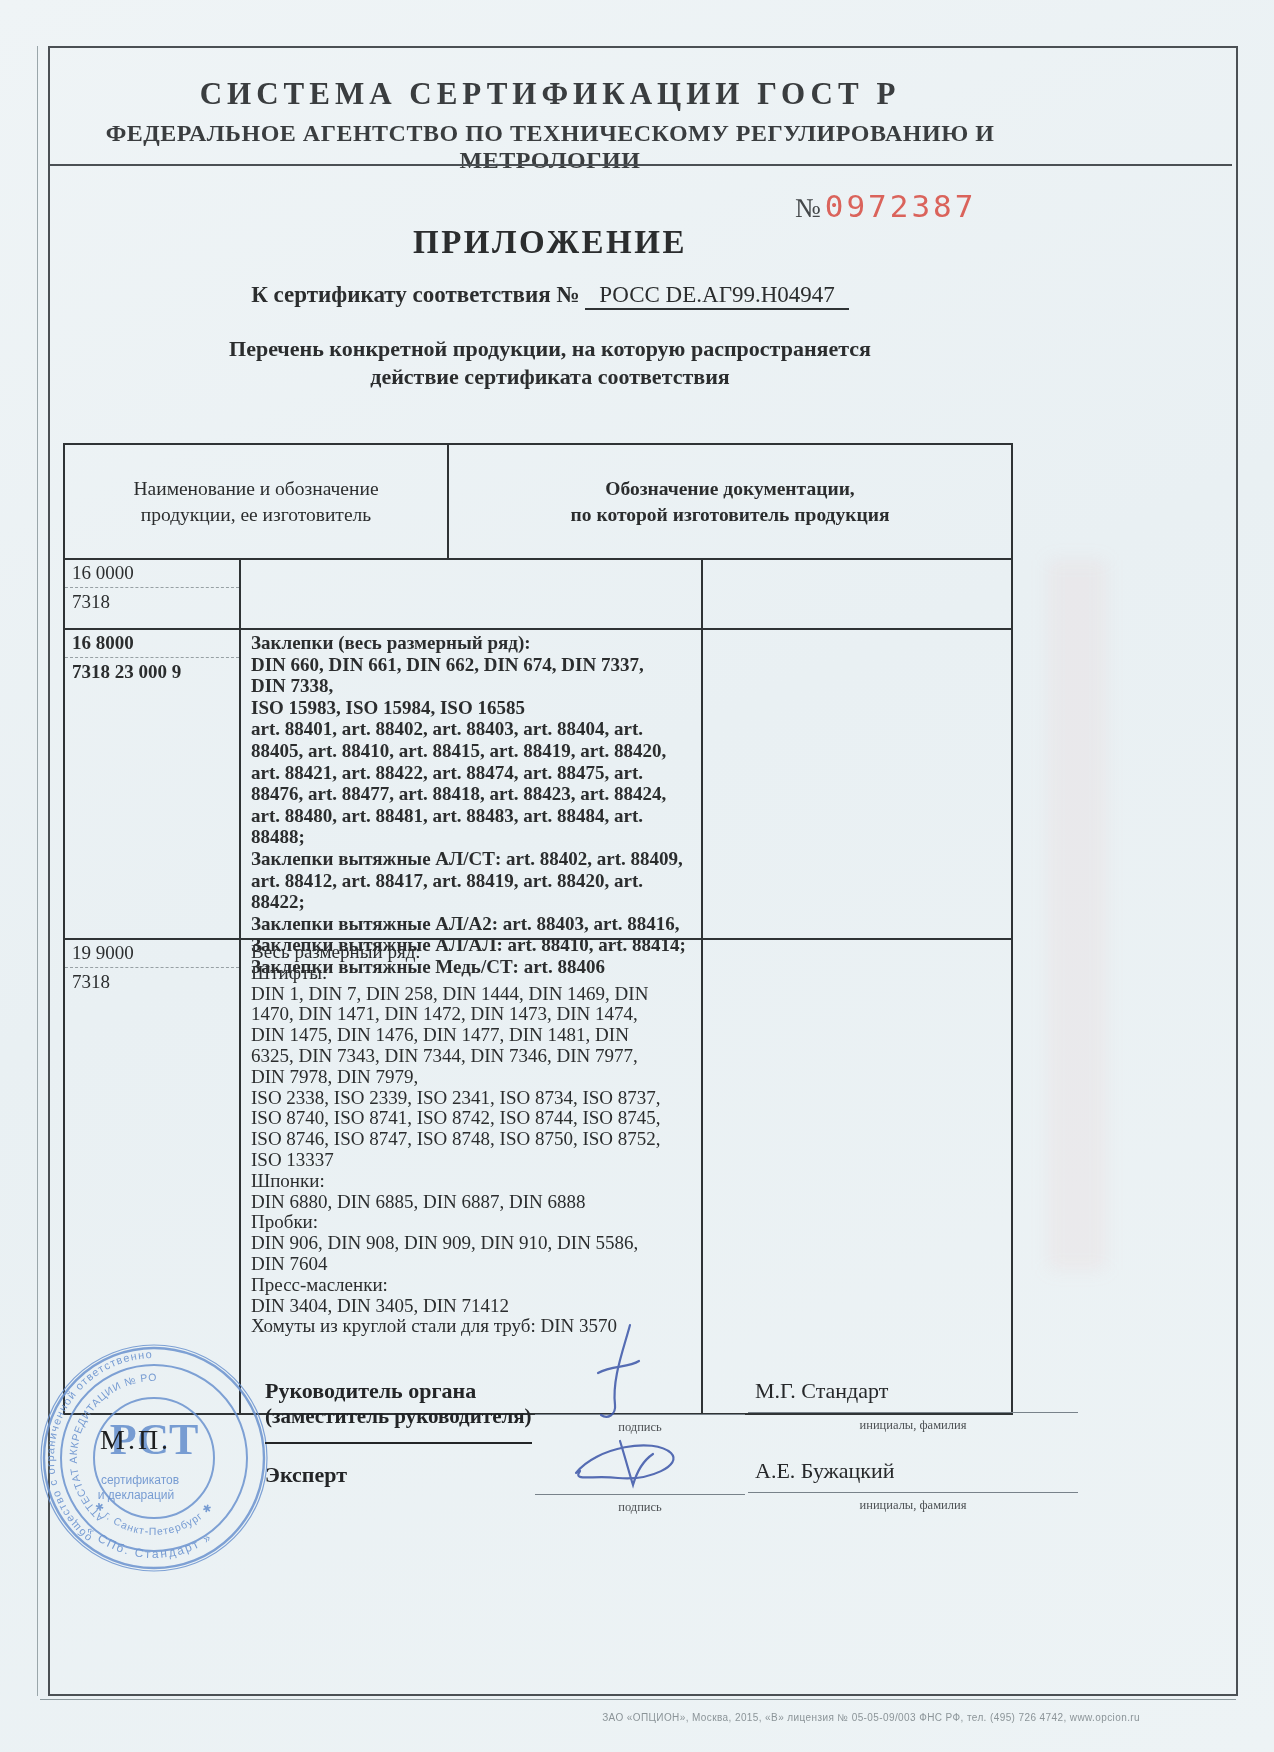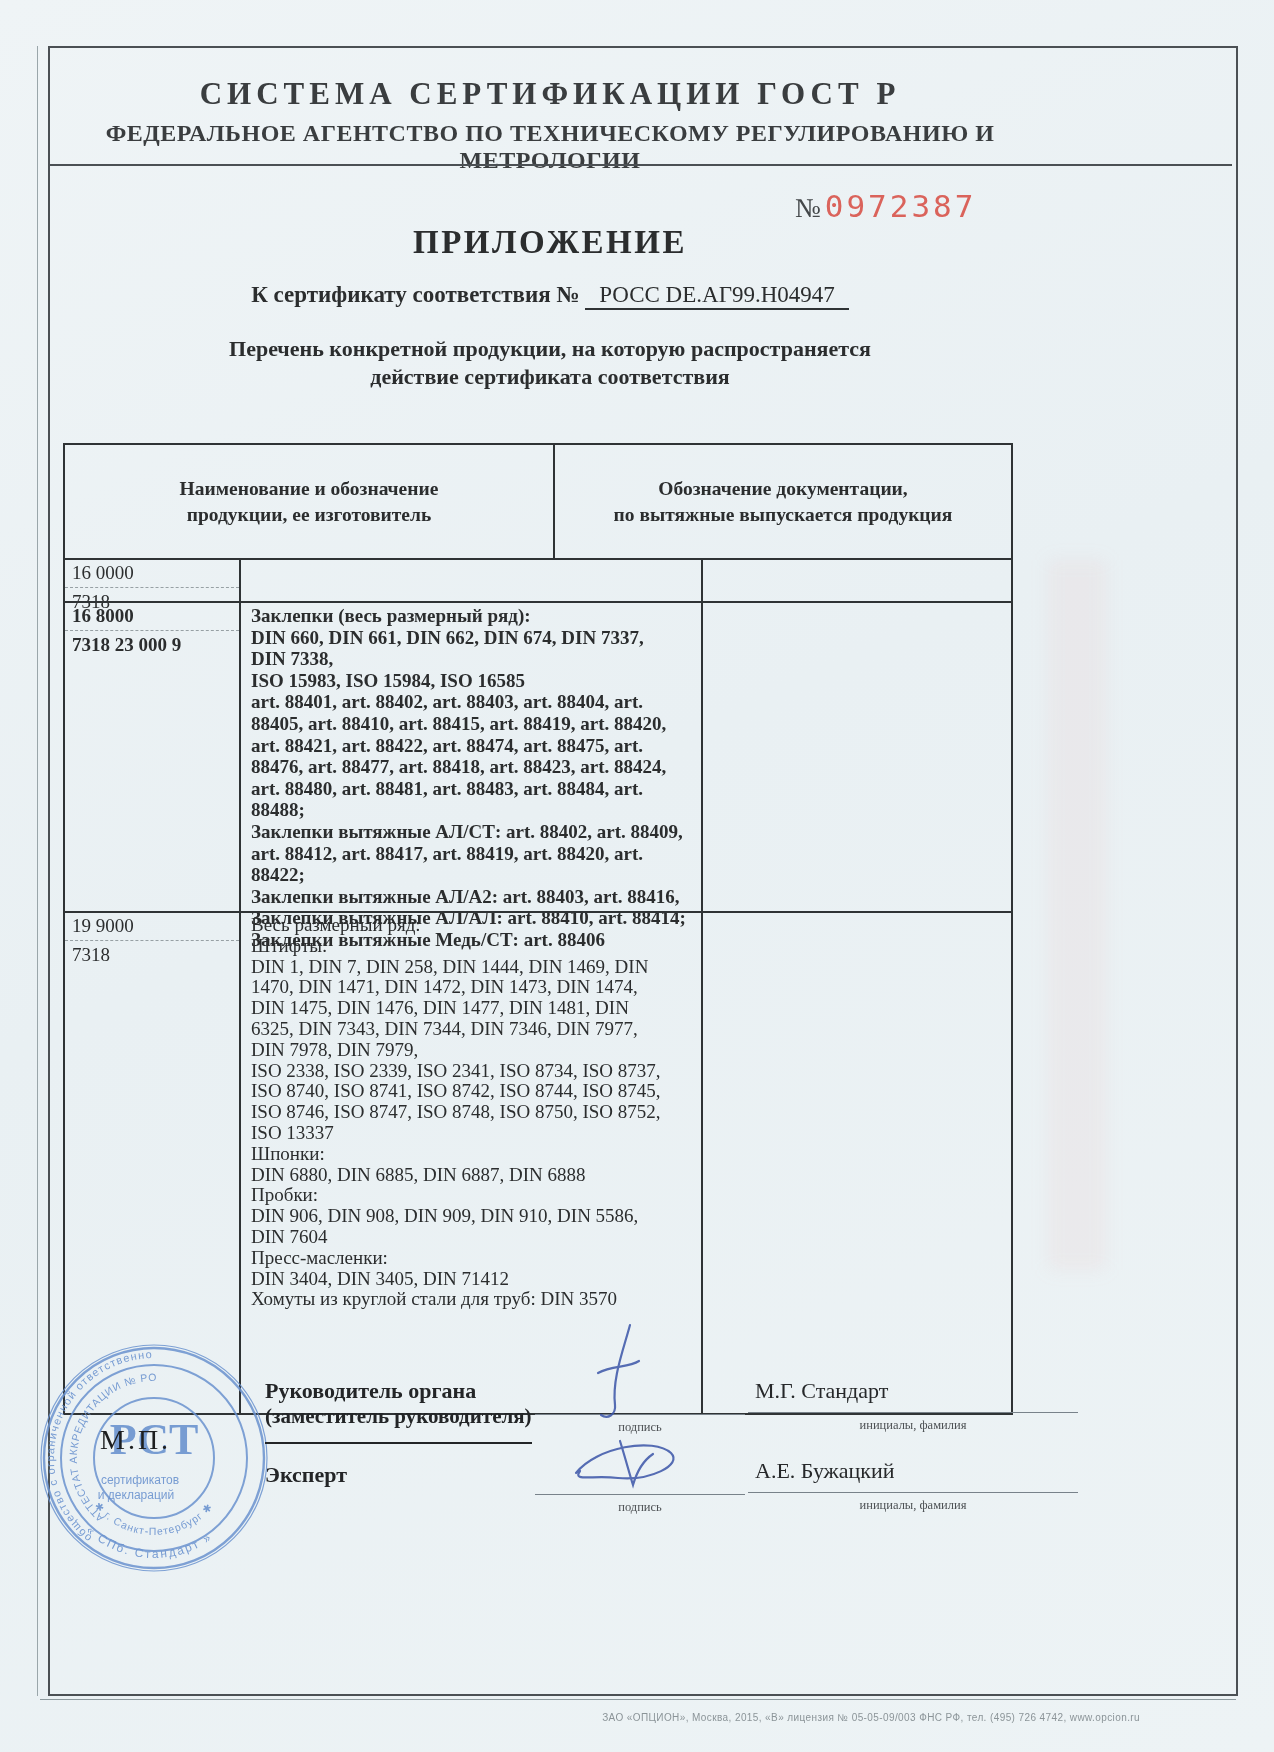--- a/index.html
+++ b/index.html
@@ -27,25 +27,25 @@
   #cert-number{font-weight:normal;padding:0 14px 1px 14px;border-bottom:2px solid #2f3335;}
   #subtitle1{top:336px;font-size:22px;font-weight:bold;}
   #subtitle2{top:364px;font-size:22px;font-weight:bold;}
   
   #cert-table{left:63px;top:443px;width:950px;height:972px;border:2.5px solid #2f3335;box-sizing:border-box;display:flex;flex-direction:column;}
   #cert-table *{box-sizing:border-box;}
   .t-head{height:115px;display:flex;border-bottom:2px solid #2f3335;}
   .h-codes{width:176px;border-right:2px solid #2f3335;display:flex;flex-direction:column;}
   .h-okp{height:62px;border-bottom:1.5px solid #3a3e40;display:flex;align-items:center;padding-left:10px;font-weight:bold;font-size:19.5px;}
   .h-tnved{flex:1;display:flex;align-items:center;padding-left:10px;font-weight:bold;font-size:19.5px;}
-  .h-product{width:490px;border-right:2px solid #2f3335;display:flex;align-items:center;justify-content:center;text-align:center;font-weight:bold;font-size:19.5px;line-height:26px;white-space:pre-line;}
+  .h-product{width:384px;border-right:2px solid #2f3335;display:flex;align-items:center;justify-content:center;text-align:center;font-weight:normal;font-size:19.5px;line-height:26px;white-space:pre-line;}
   .h-docs{flex:1;display:flex;align-items:center;justify-content:center;text-align:center;font-weight:bold;font-size:19.5px;line-height:26px;white-space:pre-line;}
   .t-row{display:flex;}
   .t-row + .t-row{border-top:2px solid #2f3335;}
-  .row-1{height:41px;}
+  .row-1{height:68px;}
   .row-2{height:310px;font-weight:bold;}
   .row-3{flex:1;}
   .cell-codes{width:176px;border-right:2px solid #2f3335;font-size:19px;}
   .okp{padding:2px 4px 3px 7px;border-bottom:1.5px dashed #97a0a4;}
   .tnved{padding:3px 4px 2px 7px;}
   .cell-product{width:462px;border-right:2px solid #2f3335;padding:2px 6px 0 10px;font-size:19px;white-space:pre-line;}
   .row-2 .cell-product{line-height:21.6px;}
   .row-3 .cell-product{line-height:20.8px;}
   .cell-docs{flex:1;}
   
@@ -98,21 +98,21 @@
 </div>
 
 <div class="abs centered" id="subtitle1">Перечень конкретной продукции,  на которую распространяется</div>
 <div class="abs centered" id="subtitle2">действие сертификата соответствия</div>
 
 <div class="abs" id="cert-table">
   <div class="t-head">
     <div class="h-product">Наименование и обозначение
 продукции, ее изготовитель</div>
     <div class="h-docs">Обозначение документации,
-по вытяжные выпускается продукция</div>
+по которой изготовитель продукция</div>
   </div>
 
   <div class="t-row row-1">
     <div class="cell-codes">
       <div class="okp">16 0000</div>
       <div class="tnved">7318</div>
     </div>
     <div class="cell-product"></div>
     <div class="cell-docs"></div>
   </div>

